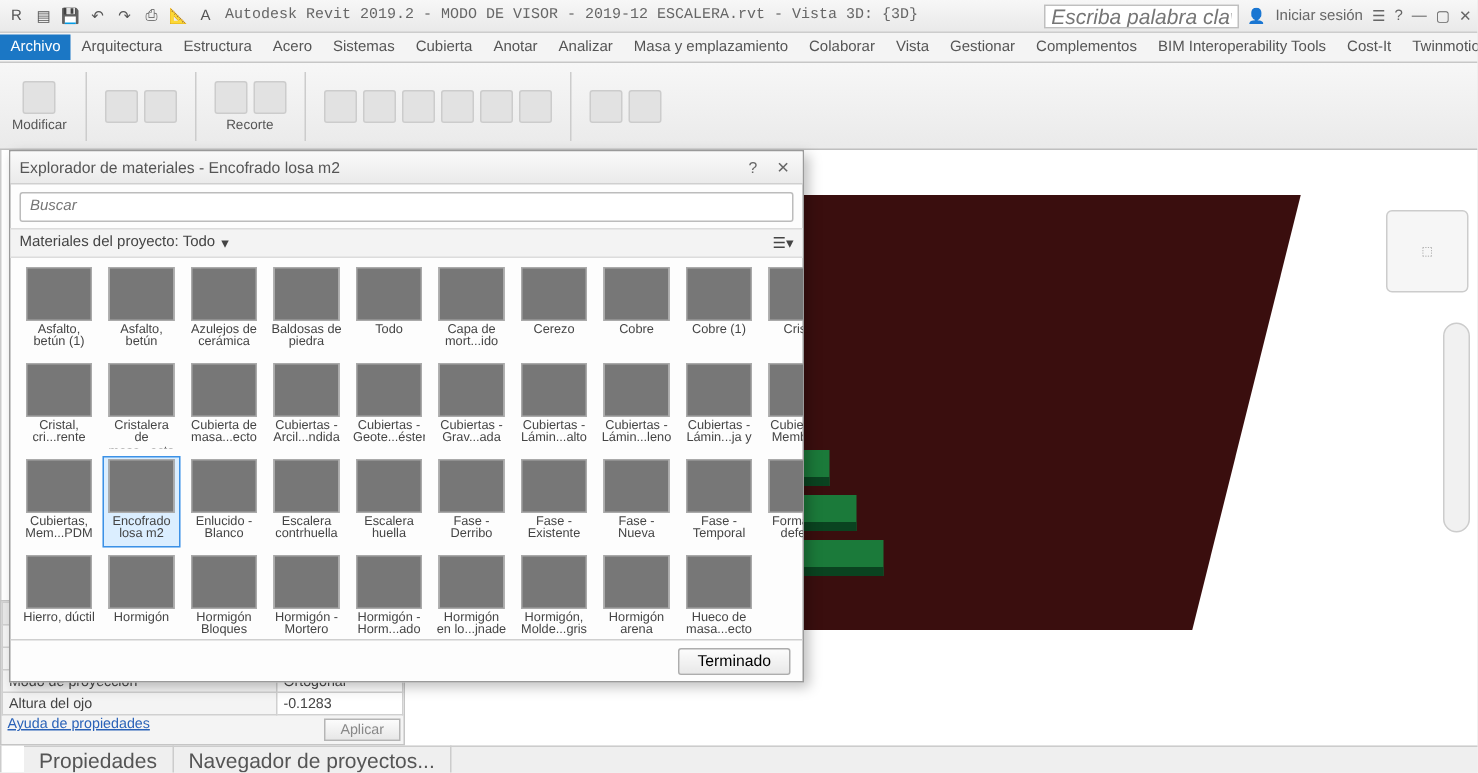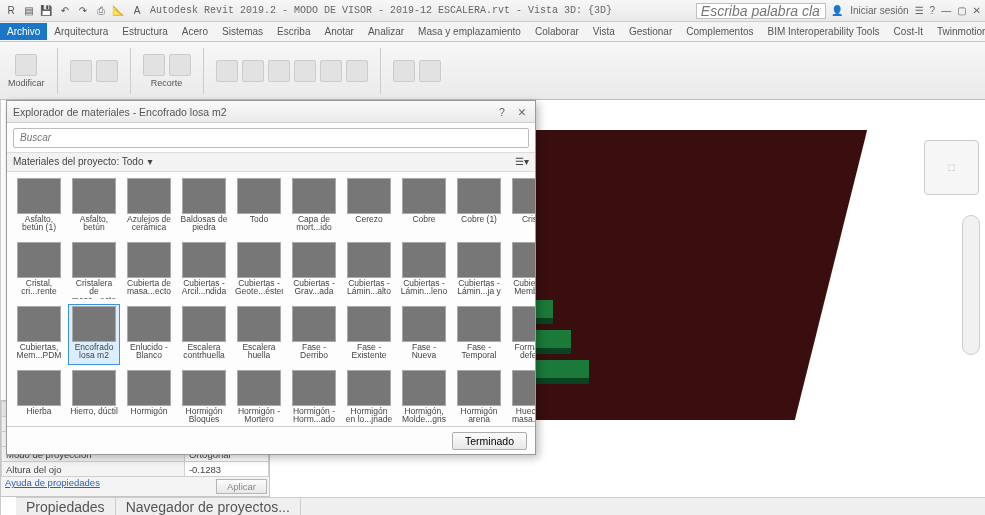--- a/index.html
+++ b/index.html
@@ -91,21 +91,21 @@
     <span>✕</span>
   </div>
 </div>
 
 <div class="ribbon-tabs" id="ribbonTabs">
     <div class="tab file">Archivo</div>
     <div class="tab">Arquitectura</div>
     <div class="tab">Estructura</div>
     <div class="tab">Acero</div>
     <div class="tab">Sistemas</div>
-    <div class="tab">Escriba</div>
+    <div class="tab">Cubierta</div>
     <div class="tab">Anotar</div>
     <div class="tab">Analizar</div>
     <div class="tab">Masa y emplazamiento</div>
     <div class="tab">Colaborar</div>
     <div class="tab">Vista</div>
     <div class="tab">Gestionar</div>
     <div class="tab">Complementos</div>
     <div class="tab">BIM Interoperability Tools</div>
     <div class="tab">Cost-It</div>
     <div class="tab">Twinmotion</div>
@@ -348,24 +348,20 @@
           </div>
           <div class="mat">
             <div class="thumb c-white"></div>
             <div class="lbl">Fase - Temporal</div>
           </div>
           <div class="mat">
             <div class="thumb c-grey"></div>
             <div class="lbl">Forma por defecto</div>
           </div>
           <div class="mat">
-            <div class="thumb c-grass"></div>
-            <div class="lbl">Hierba</div>
-          </div>
-          <div class="mat">
             <div class="thumb c-steel"></div>
             <div class="lbl">Hierro, dúctil</div>
           </div>
           <div class="mat">
             <div class="thumb c-conc"></div>
             <div class="lbl">Hormigón</div>
           </div>
           <div class="mat">
             <div class="thumb c-conc"></div>
             <div class="lbl">Hormigón Bloques</div>

